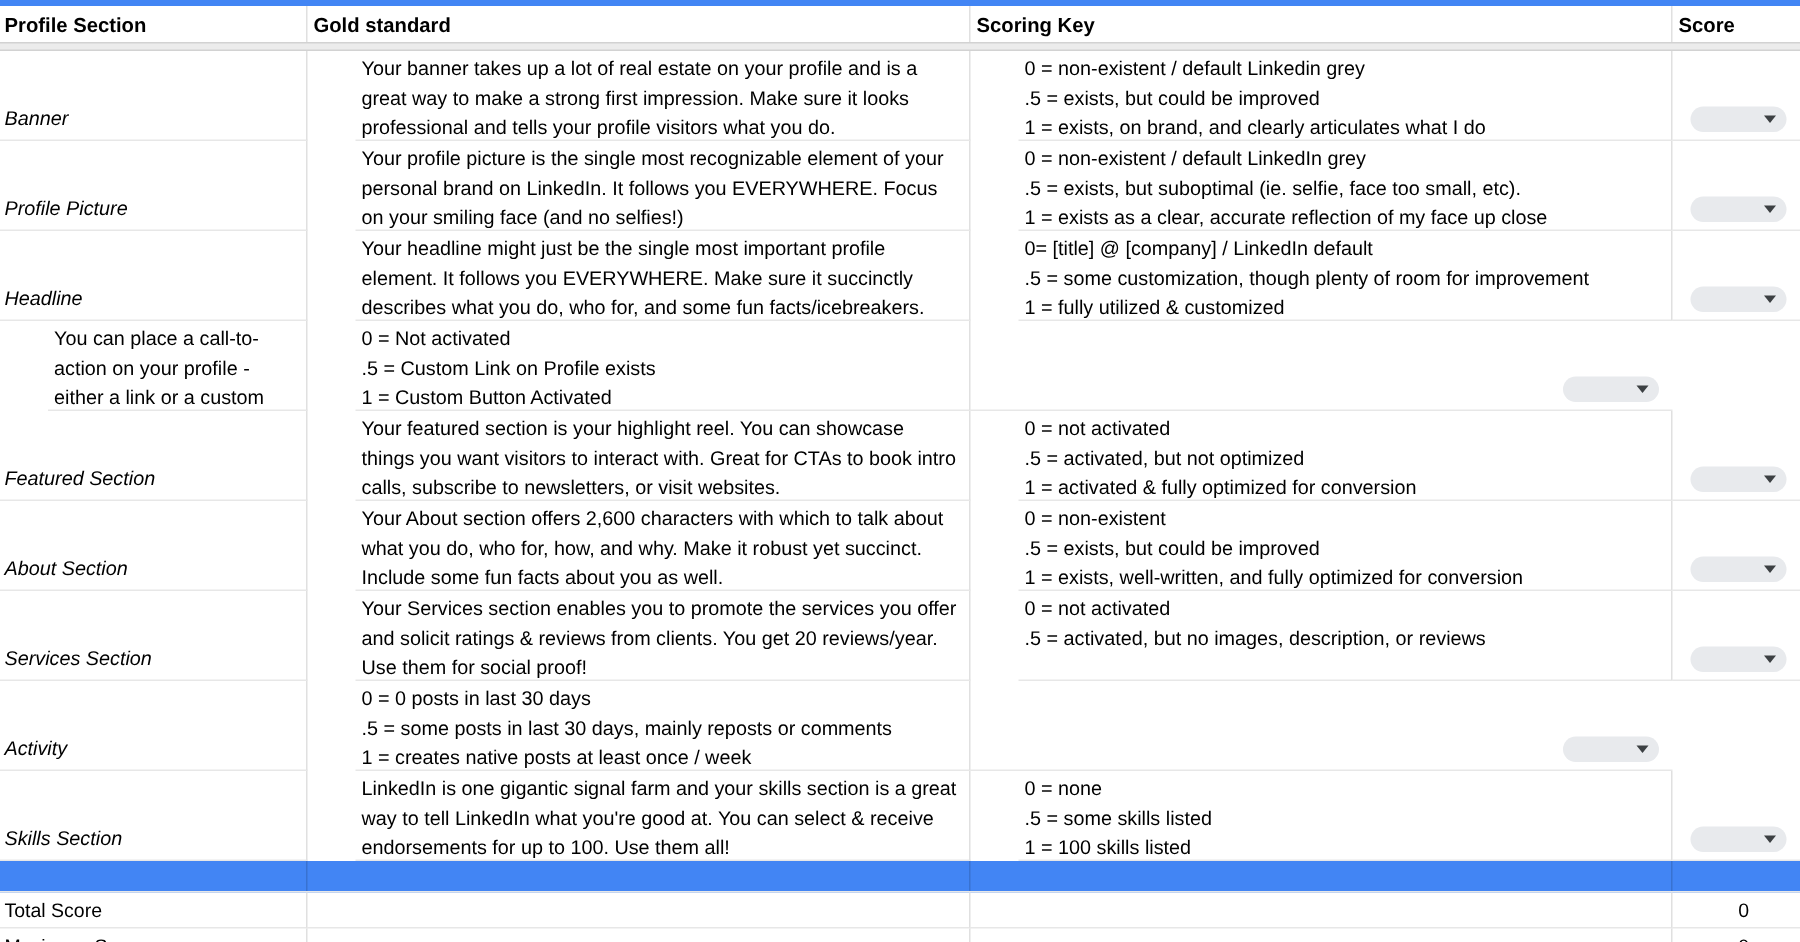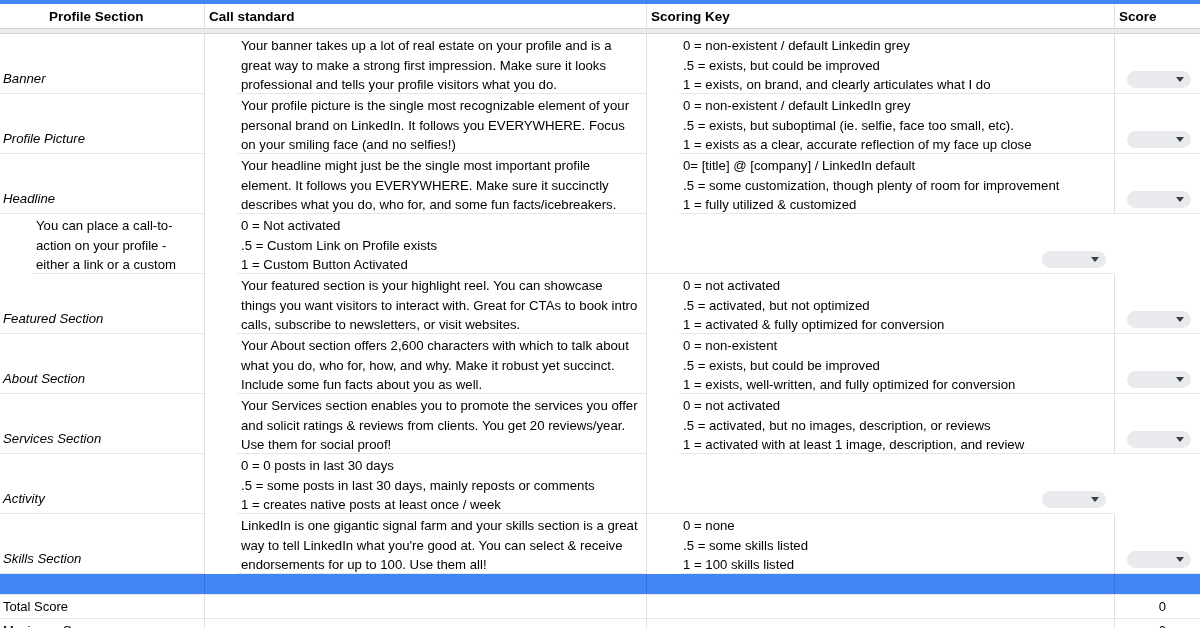--- a/index.html
+++ b/index.html
@@ -4,21 +4,21 @@
 <style>
   * { margin:0; padding:0; box-sizing:border-box; }
   html,body { width:1200px; height:628px; overflow:hidden; background:#fff;
     font-family:"Liberation Sans", sans-serif; color:#000; }
   .sheet { width:1200px; height:628px; overflow:hidden; position:relative; background:#fff; }
   .topbar { height:4px; background:#4285f4; }
   .hrow, .row, .bluerow, .frow { display:grid; grid-template-columns:205px 442px 468px 1fr; }
   .hrow { height:24px; }
   .hcell { font-weight:bold; font-size:13.5px; display:flex; align-items:center;
     padding:0 4px 0 4px; border-right:1px solid #e0e0e0; white-space:nowrap; overflow:hidden; }
-  .hcell.first { padding-left:3px;margin-left:46px; }
+  .hcell.first { padding-left:3px; }
   .hcell.last { border-right:none;text-align:right; }
   .divider { height:6px; background:#ececec; border-top:1px solid #d2d2d2; border-bottom:1px solid #d2d2d2; }
   .row { height:60px; }
   .cell { border-right:1px solid #e0e0e0; border-bottom:1px solid #e7e7e7;
     overflow:hidden; font-size:13.2px; line-height:19.5px; }
   .cA { display:flex; align-items:flex-end; padding:0 3px 5px 3px; font-style:italic; white-space:nowrap; }
   .cB, .cC { padding:2px 6px 0 4px;margin-left:32px; }
   .cD { border-right:none; display:flex; align-items:flex-end; justify-content:flex-end; padding:0 9px 5px 0; }
   .chip { width:64px; height:17px; background:#e8eaed; border-radius:9px; flex:0 0 auto;
     display:flex; align-items:center; justify-content:flex-end; padding-right:7px; cursor:pointer; }
@@ -33,21 +33,21 @@
   .fcell.val { border-right:none; justify-content:flex-end; padding-right:34px; }
 </style>
 </head>
 <body>
 
 <div class="sheet">
   <div class="topbar"></div>
 
   <div class="hrow">
     <div class="hcell first">Profile Section</div>
-    <div class="hcell">Call standard</div>
+    <div class="hcell">Gold standard</div>
     <div class="hcell">Scoring Key</div>
     <div class="hcell last">Score</div>
   </div>
 
   <div class="divider"></div>
 
   <div class="row">
     <div class="cell cA">
         <span>Banner</span>
       </div>
@@ -147,21 +147,20 @@
   </div>
 
   <div class="row">
     <div class="cell cA">
         <span>Services Section</span>
       </div>
     <div class="cell cB"><span>Your Services section enables you to promote the services you offer and solicit ratings &amp; reviews from clients. You get 20 reviews/year. Use them for social proof!</span></div>
     <div class="cell cC">
       <div>0 = not activated</div>
       <div>.5 = activated, but no images, description, or reviews</div>
-      <div>1 = activated with at least 1 image, description, and review</div>
     </div>
     <div class="cell cD">
       <div class="chip">
           <span class="tri"></span>
         </div>
     </div>
   </div>
 
   <div class="row">
     <div class="cell cA">

